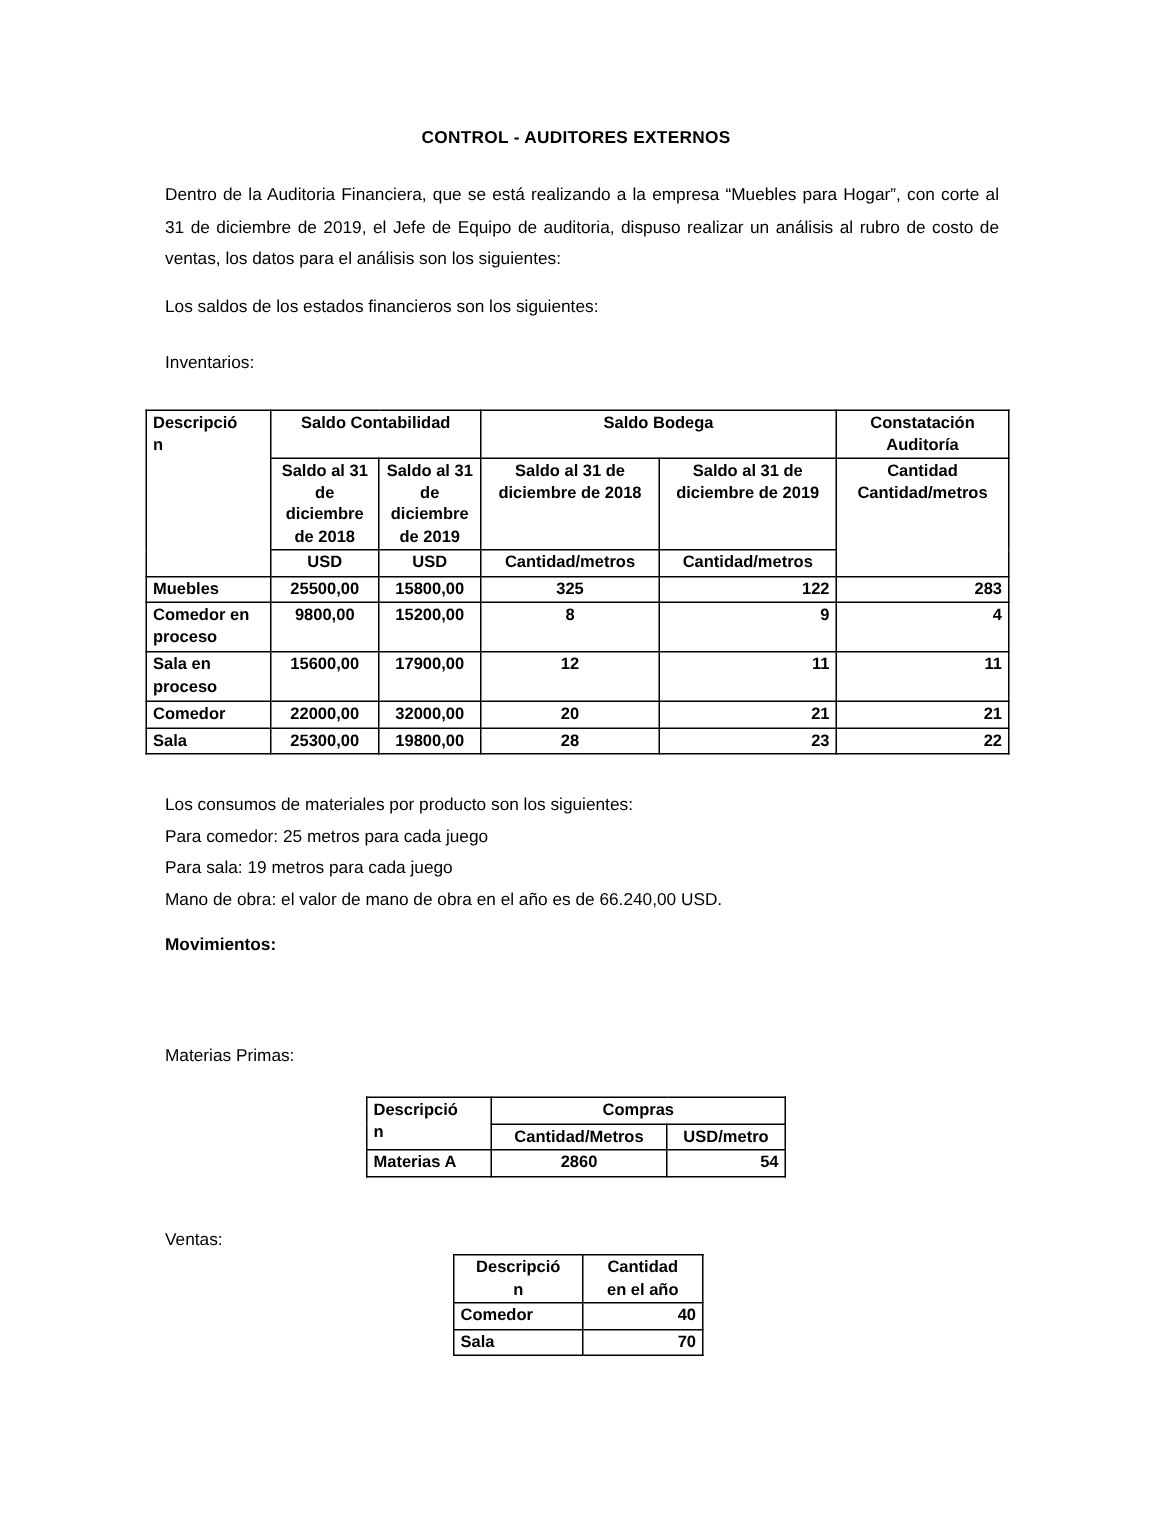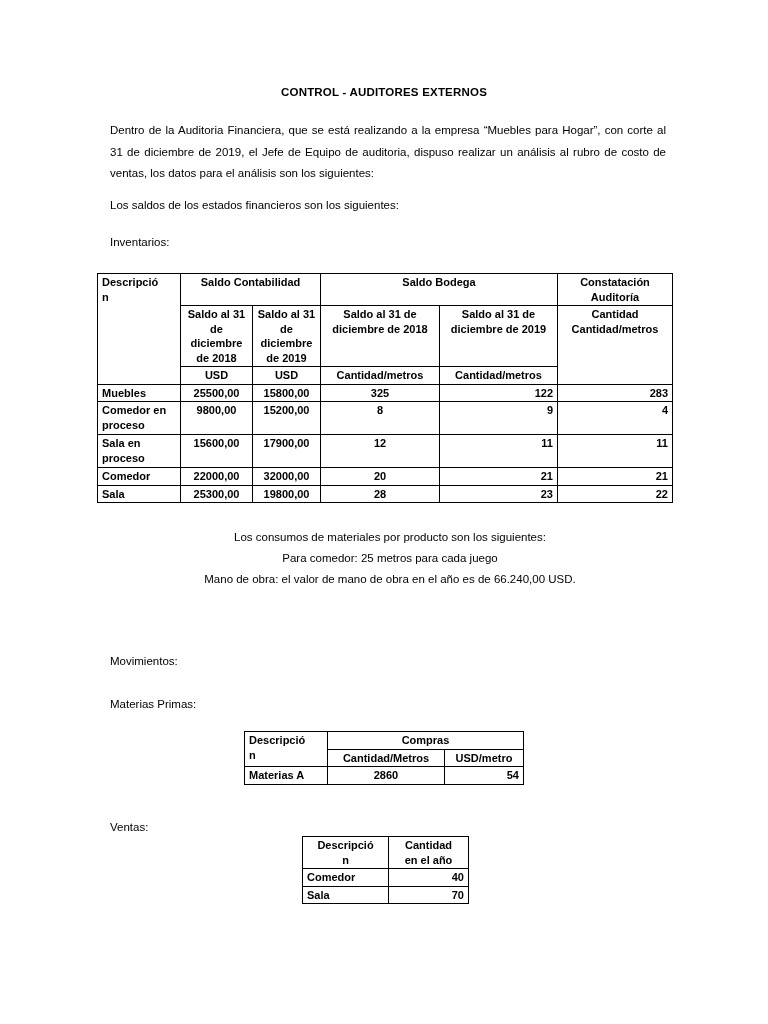--- a/index.html
+++ b/index.html
@@ -80,27 +80,27 @@
   .v-mid    { vertical-align: middle; }
   
   .notes {
     position: absolute;
     left: 110px;
     top: 527px;
     width: 560px;
     font-size: 11.5px;
     line-height: 21px;
   }
-  .notes div { white-space: nowrap; text-align: center; }
+  .notes div { white-space: nowrap; }
   .movimientos {
     position: absolute;
     left: 110px;
-    top: 655px;
-    font-size: 11.5px;
-    font-weight: normal;
+    top: 624px;
+    font-size: 11.5px;
+    font-weight: bold;
   }
   .materias {
     position: absolute;
     left: 110px;
     top: 698px;
     font-size: 11.5px;
   }
   .tbl-compras {
     position: absolute;
     left: 244px;
@@ -206,20 +206,21 @@
         <td class="c-center">28</td>
         <td class="c-right">23</td>
         <td class="c-right">22</td>
       </tr>
     </tbody>
   </table>
 
   <div class="notes">
     <div>Los consumos de materiales por producto son los siguientes:</div>
     <div>Para comedor: 25 metros para cada juego</div>
+    <div>Para sala: 19 metros para cada juego</div>
     <div>Mano de obra: el valor de mano de obra en el año es de 66.240,00 USD.</div>
   </div>
 
   <div class="movimientos">Movimientos:</div>
   <div class="materias">Materias Primas:</div>
 
   <table class="grid tbl-compras">
     <colgroup>
       <col style="width:83px">
       <col style="width:117px">

